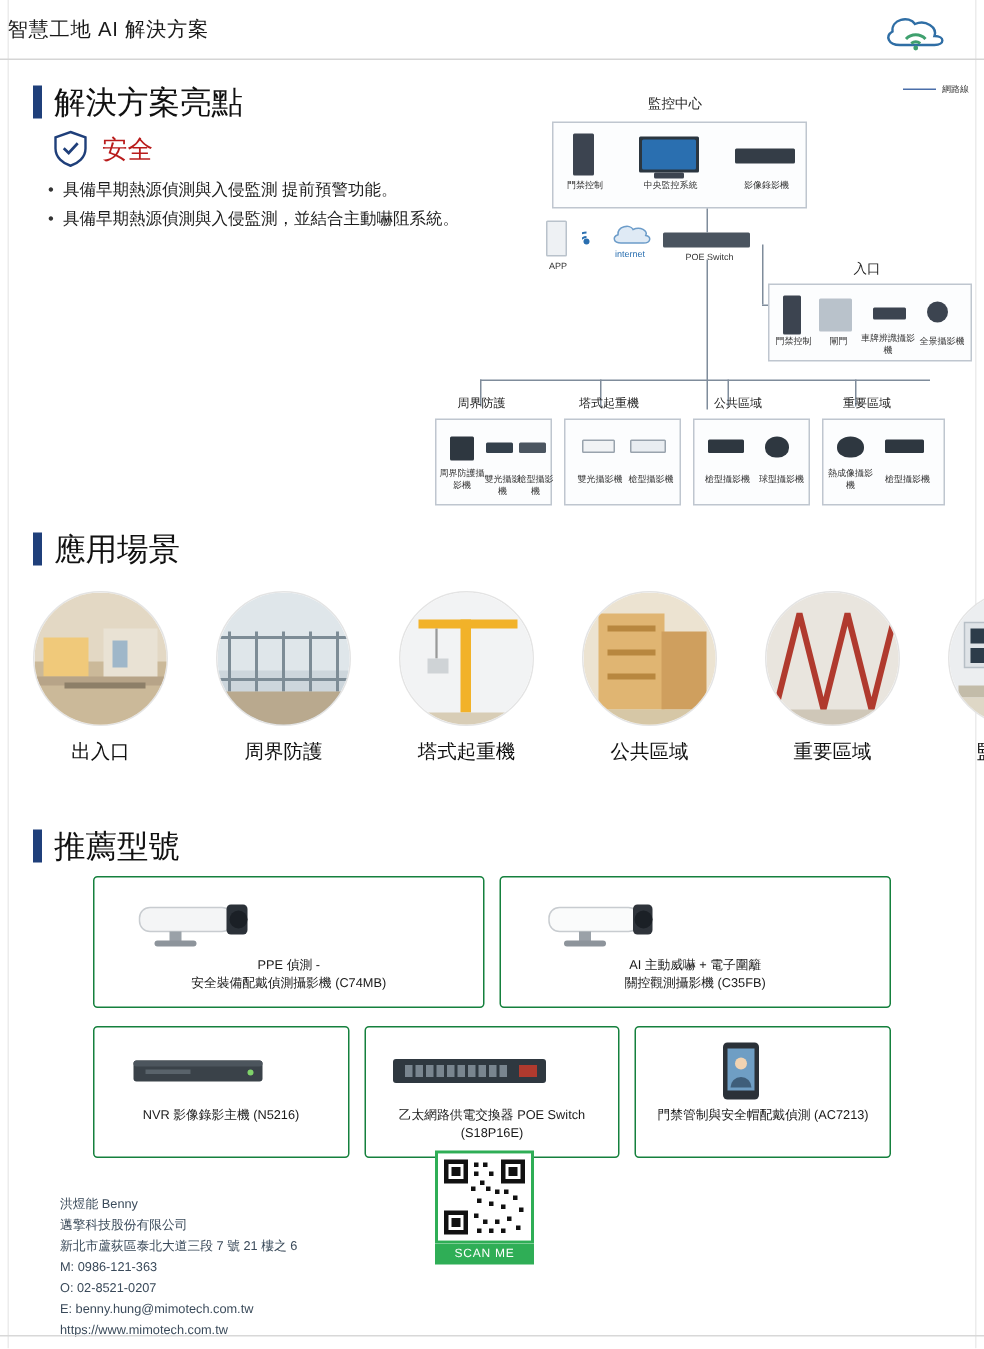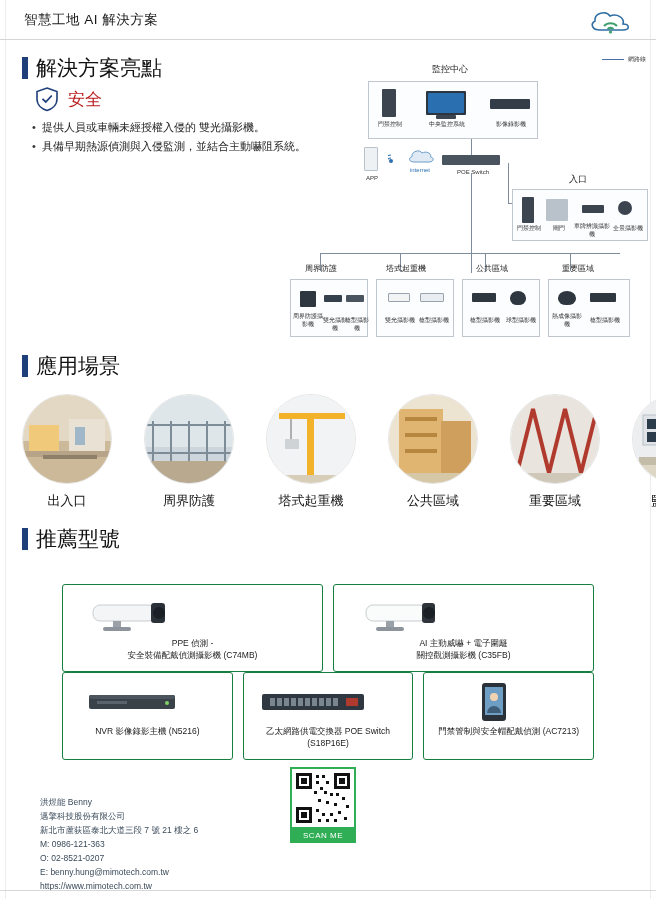--- a/index.html
+++ b/index.html
@@ -16,21 +16,21 @@
     width: 656px; height: 899px;
     position: relative;
     background: #fff;
   }
   
   .header {
     height: 40px;
     border-bottom: 1px solid #d5d5d5;
     display: flex;
     align-items: center;
-    padding: 0 24px;
+    padding: 0 5px;
     position: relative;
   }
   .header-title {
     font-size: 13.5px;
     color: #1a1a1a;
     letter-spacing: .5px;
   }
   .logo-wrap {
     position: absolute;
     right: 12px; top: 4px;
@@ -270,21 +270,21 @@
       <div class="hl-head">
         <span class="hl-icon">
           <svg width="26" height="26" viewBox="0 0 26 26">
             <path d="M13 2 L23 5.5 V13 C23 19 18 23 13 24.5 C8 23 3 19 3 13 V5.5 Z" fill="none" stroke="#1f3f7a" stroke-width="1.6"></path>
             <path d="M8.5 12.8 L11.8 16 L17.8 9.5" fill="none" stroke="#1f3f7a" stroke-width="1.8"></path>
           </svg>
         </span>
         <span class="hl-title">安全</span>
       </div>
       <ul class="hl-list">
-        <li>提供人員或車輛未經授權入侵的  雙光攝影機。</li>
+        <li>具備早期熱源偵測與入侵監測  提前預警功能。</li>
         <li>具備早期熱源偵測與入侵監測，並結合主動嚇阻系統。</li>
       </ul>
     </div>
 
     <div class="hl-block" style="margin-top:22px;">
     </div>
   </div>
 
   <div class="topology">
 
@@ -482,21 +482,21 @@
             <rect x="6" y="62" width="78" height="8" fill="#c3bca9"></rect>
             <rect x="0" y="70" width="90" height="20" fill="#ded7c6"></rect>
           </svg>
         </div>
         <div class="scen-cap">監控中心</div>
       </div>
 
     </div>
   </div>
 
-  <div class="sec-head" style="position:absolute; left:22px; top:525px; margin:0;">
+  <div class="sec-head" style="position:absolute; left:22px; top:550px; margin:0;">
     <span class="sec-bar"></span>
     <span class="sec-title">推薦型號</span>
   </div>
 
   <div class="models" style="top:578px;">
 
     <div class="model-grid">
       <div class="model-card">
         <div class="model-img">
           <svg width="130" height="44" viewBox="0 0 130 44">
@@ -524,21 +524,21 @@
             <rect x="38" y="36" width="28" height="4" rx="2" fill="#8d949b"></rect>
           </svg>
         </div>
         <div class="model-cap">
           <span>AI 主動威嚇 + 電子圍籬</span><br>
           <span>關控觀測攝影機 (C35FB)</span>
         </div>
       </div>
     </div>
 
-    <div class="model-grid" style="margin-top:0;">
+    <div class="model-grid" style="margin-top:12px;">
       <div class="model-card">
         <div class="model-img">
           <svg width="130" height="44" viewBox="0 0 130 44">
             <rect x="22" y="16" width="86" height="14" rx="2" fill="#3a4249"></rect>
             <rect x="22" y="16" width="86" height="4" rx="2" fill="#4c555d"></rect>
             <circle cx="100" cy="24" r="2" fill="#7fd36a"></circle>
             <rect x="30" y="22" width="30" height="3" fill="#59636b"></rect>
           </svg>
         </div>
         <div class="model-cap">

